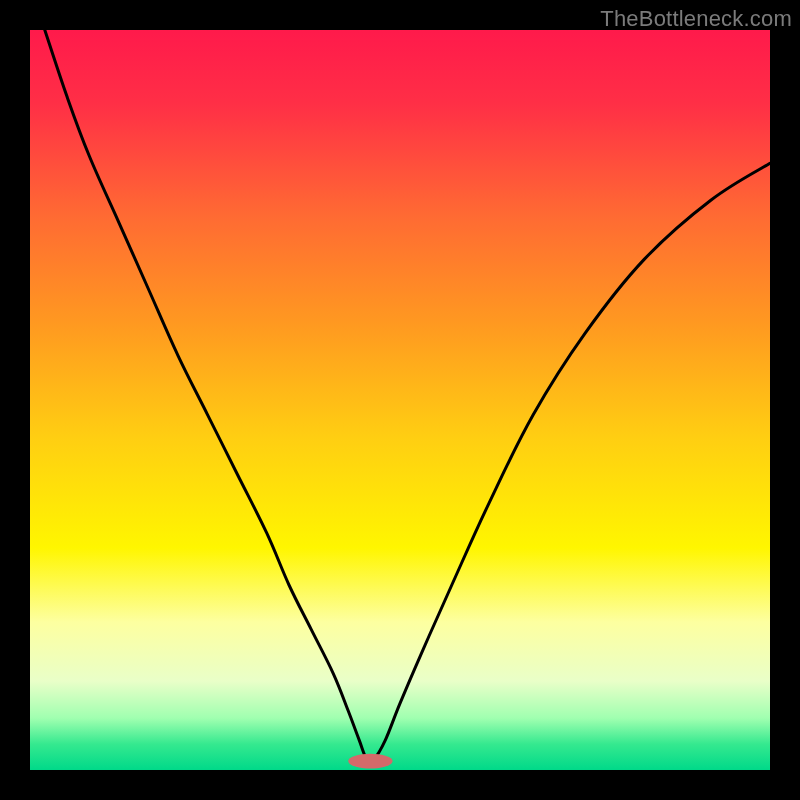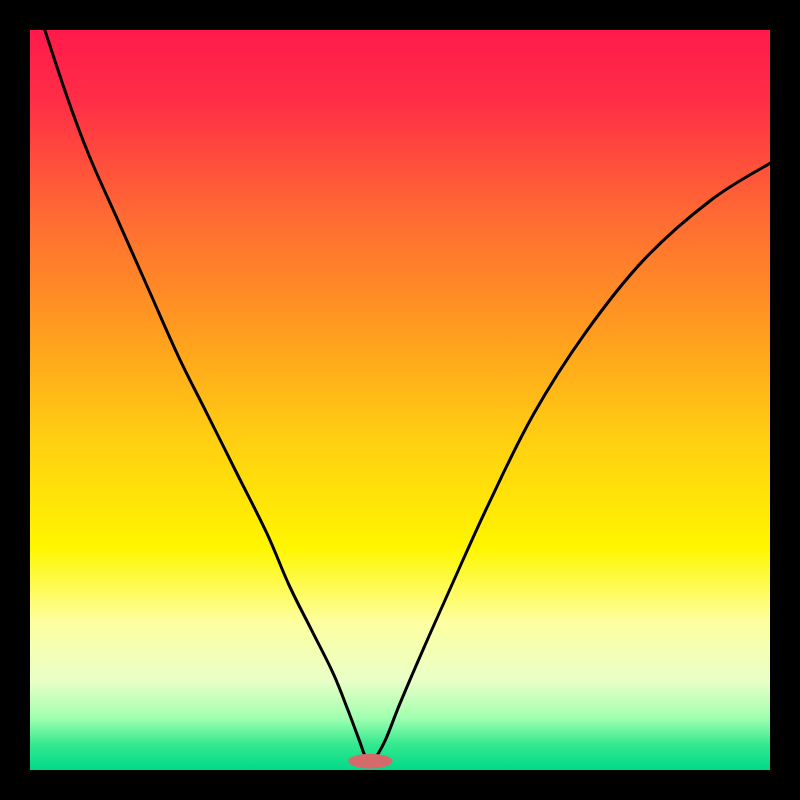--- a/index.html
+++ b/index.html
@@ -35,20 +35,21 @@
     letter-spacing: 0.2px;
   }
   svg {
     display: block;
   }
 </style>
 </head>
 <body>
 
 <div class="frame">
+  <div class="watermark">TheBottleneck.com</div>
   <div class="plot">
     <svg id="chart-svg" width="740" height="740" viewBox="0 0 740 740" preserveAspectRatio="none">
         <defs>
           <linearGradient id="bg-grad" x1="0" y1="0" x2="0" y2="1">
             <stop offset="0%" stop-color="#ff1a4b"></stop>
             <stop offset="10%" stop-color="#ff2f46"></stop>
             <stop offset="25%" stop-color="#ff6a33"></stop>
             <stop offset="40%" stop-color="#ff9a20"></stop>
             <stop offset="55.00000000000001%" stop-color="#ffce12"></stop>
             <stop offset="70%" stop-color="#fff600"></stop>

